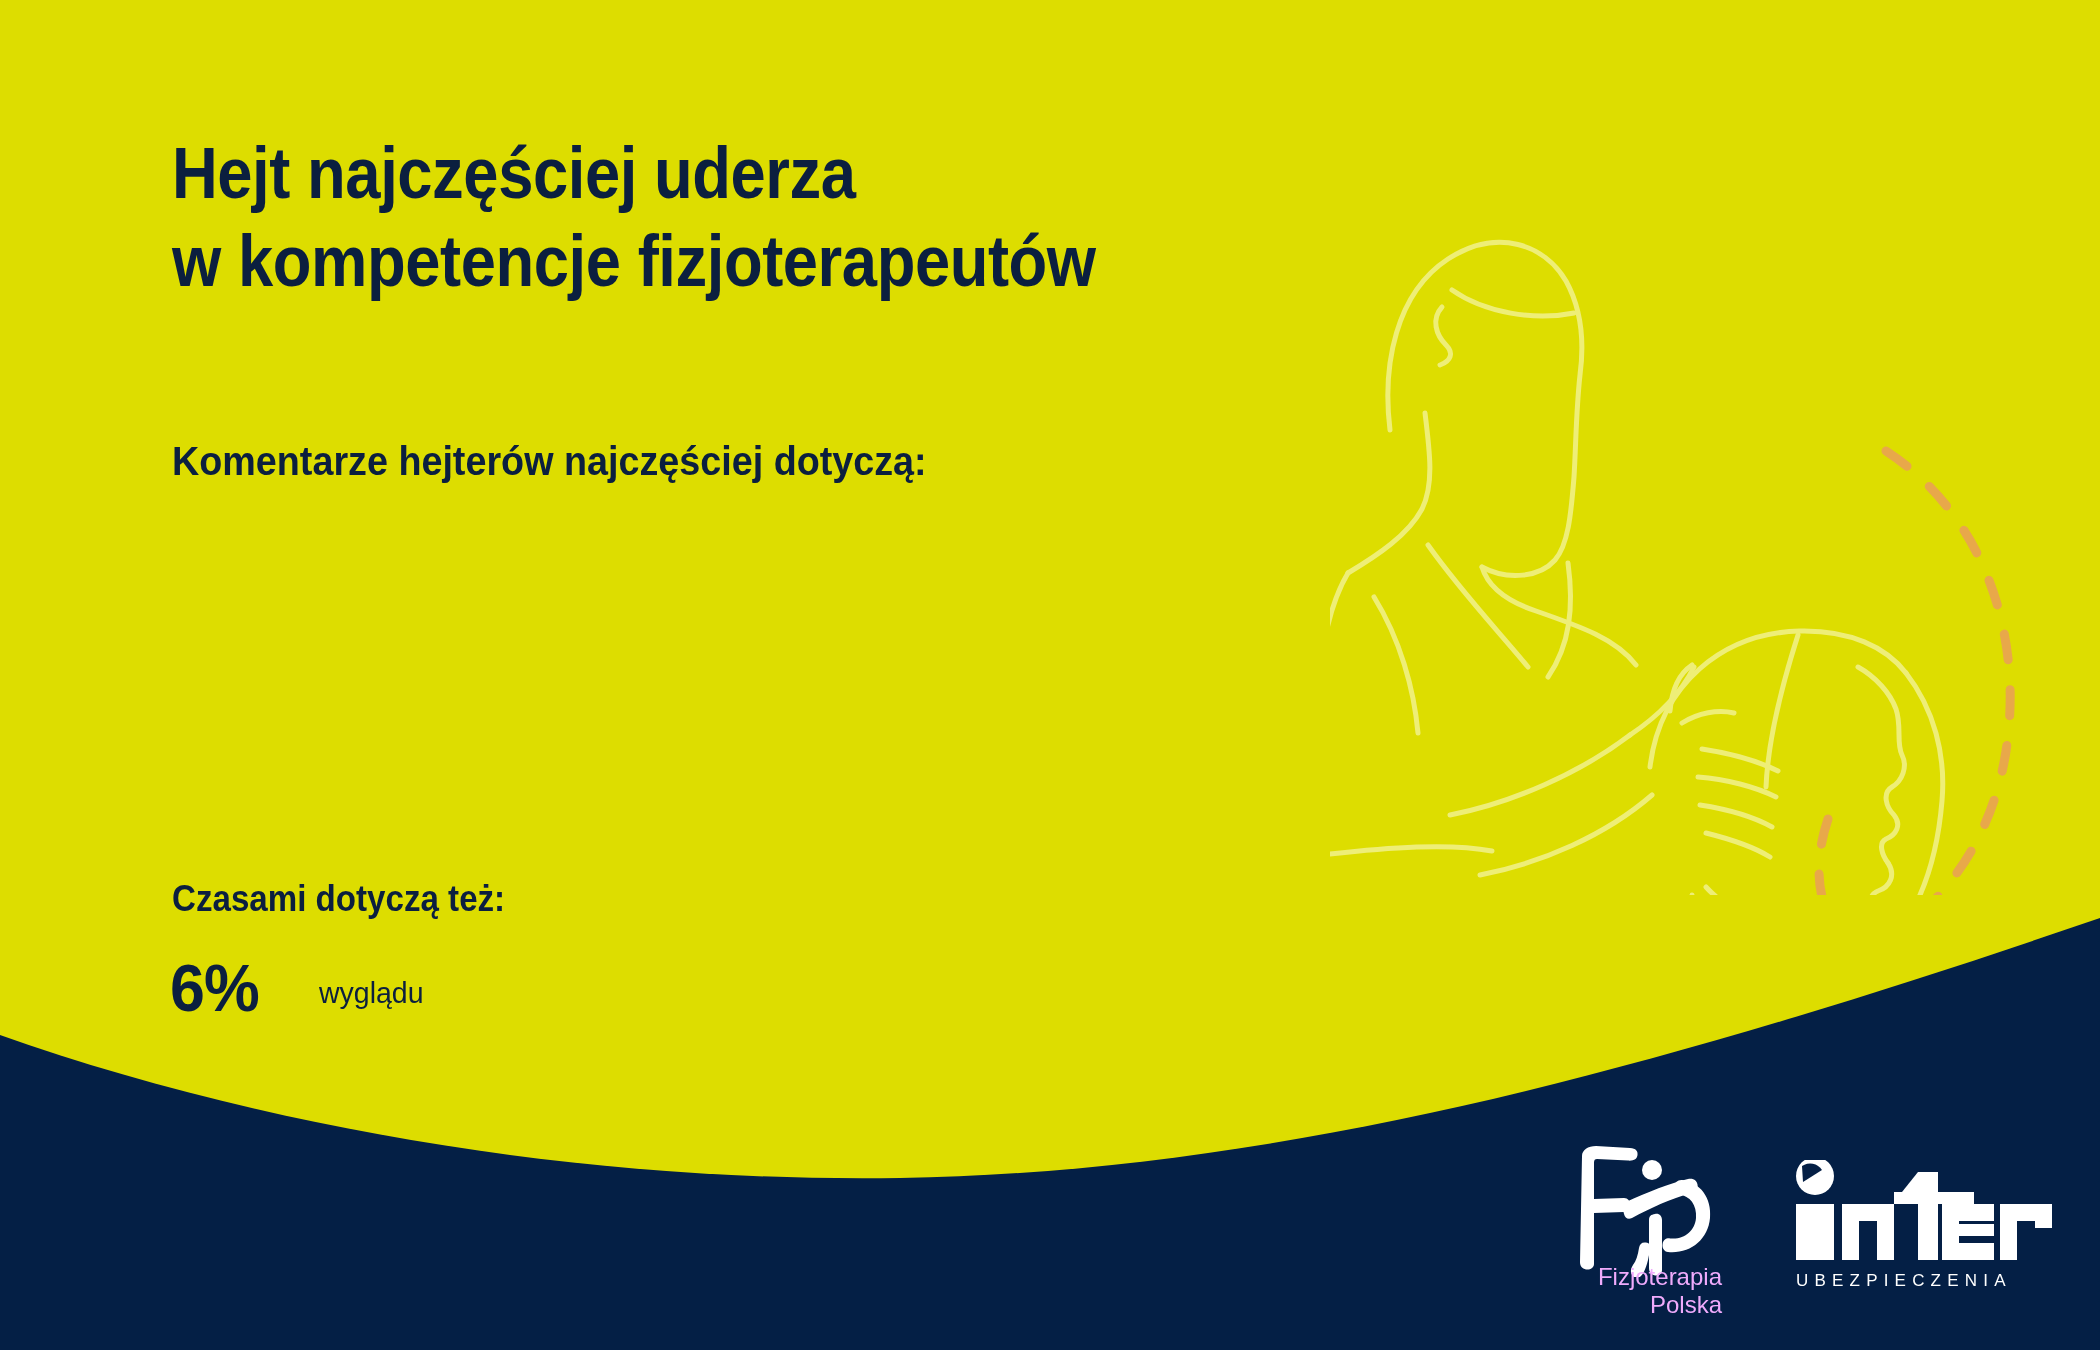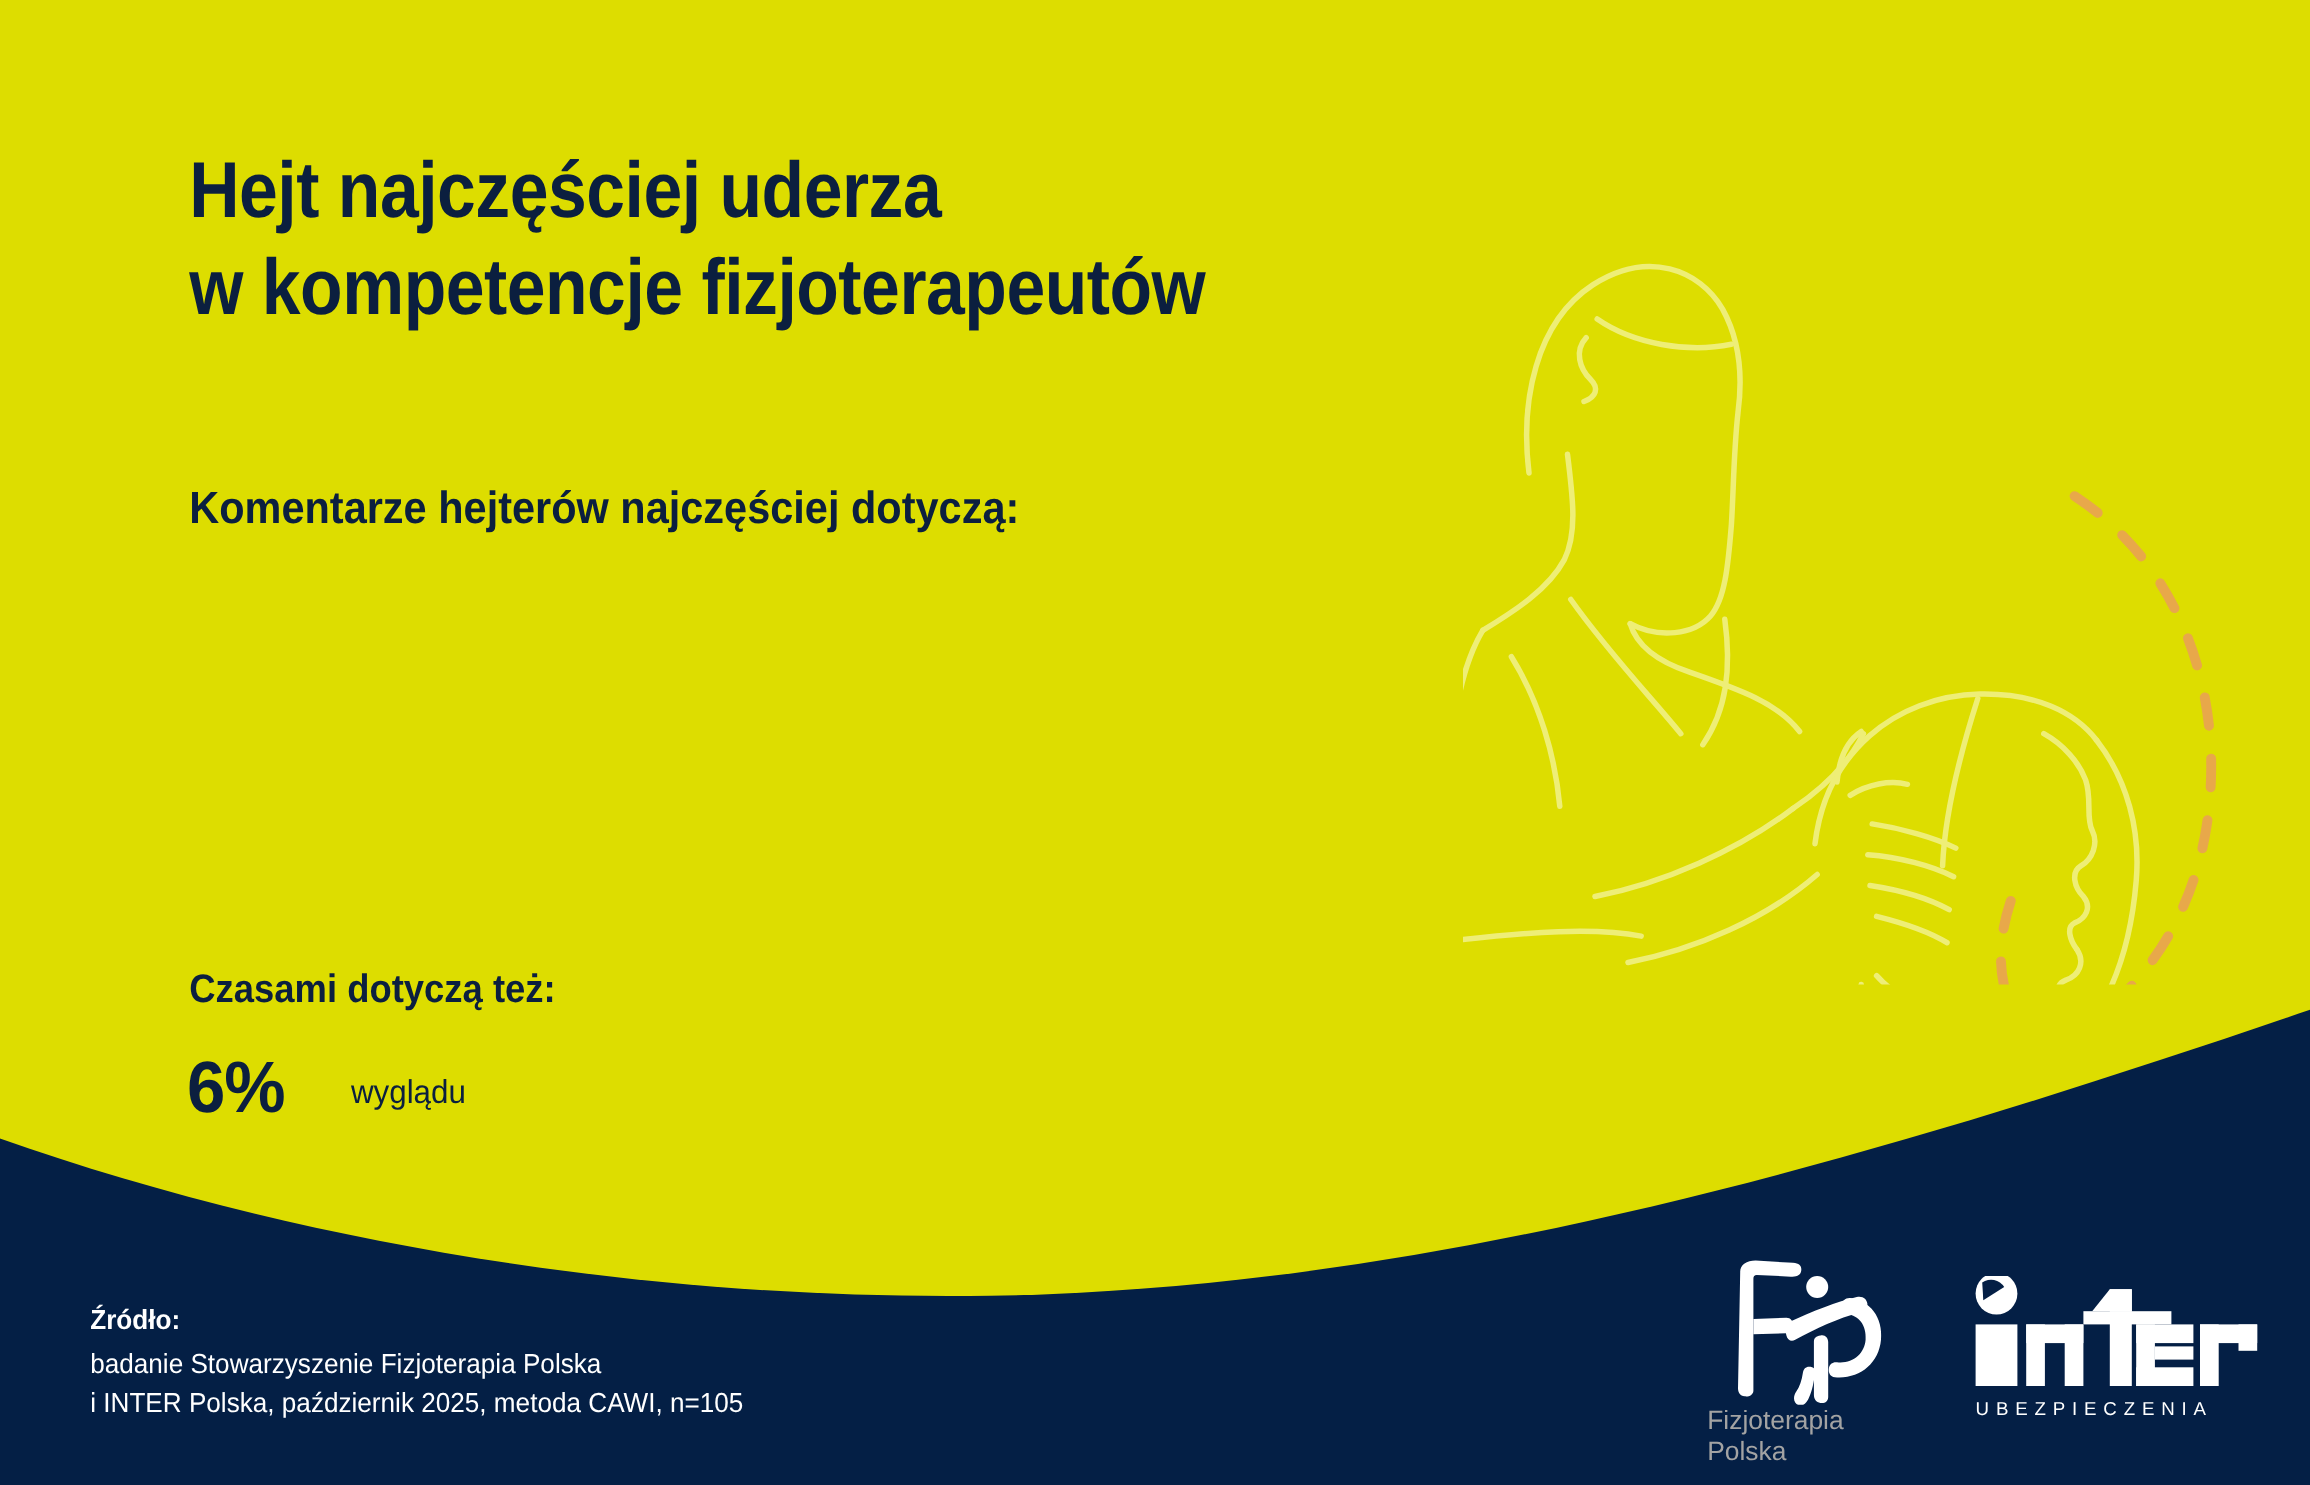--- a/index.html
+++ b/index.html
@@ -111,22 +111,22 @@
   }
   #source .src-body {
     font-weight:normal; font-size:25px; line-height:1.42;
     white-space:pre-line;
     transform:scaleX(0.95); transform-origin:left top;
   }
 
   
   #logo-fp { position:absolute; left:1552px; top:1142px; width:170px; height:200px; }
   #logo-fp .fp-cap {
-    position:absolute; left:0; top:136px; width:170px;
-    text-align:left; color:#a3a3a3; font-size:24px; line-height:1.15;
+    position:absolute; left:0; top:121px; width:170px;
+    text-align:right; color:#f0abfc; font-size:24px; line-height:1.15;
     font-family:"Liberation Sans", sans-serif; white-space:pre-line;
   }
   #logo-inter { position:absolute; left:1790px; top:1160px; width:275px; height:135px; }
 </style>
 </head>
 <body>
 
 <div id="stage">
 
   <svg id="bg-wave" viewBox="0 0 2100 1350" preserveAspectRatio="none">
@@ -203,25 +203,20 @@
 
 
     <div class="subhead2">Czasami dotyczą też:</div>
 
     <div class="stat-row" id="stat-6">
       <span class="stat-big">6%</span>
       <span class="stat-label">wyglądu</span>
     </div>
   </div>
 
-  <div id="source">
-    <div class="src-title">Źródło:</div>
-    <div class="src-body">badanie Stowarzyszenie Fizjoterapia Polska
-i INTER Polska, październik 2025, metoda CAWI, n=105</div>
-  </div>
 
   <div id="logo-fp">
     <svg viewBox="0 0 170 135" width="170" height="135">
       <g fill="#ffffff">
 
         <path d="M30,14 C30,8 36,4 44,4 L78,6 C84,6.4 86,9 85.5,13 C85,17 82,19 76,18.6 L45,17
                  C43,17 42,18 42,20.5 L42,122 C42,126 38,128 34,127.4 C30,126.8 28,124 28,120 Z"></path>
 
         <path d="M42,57 L72,56 C76,56 78,59 78,63 C78,67 76,70 72,70 L42,71 Z"></path>
 

